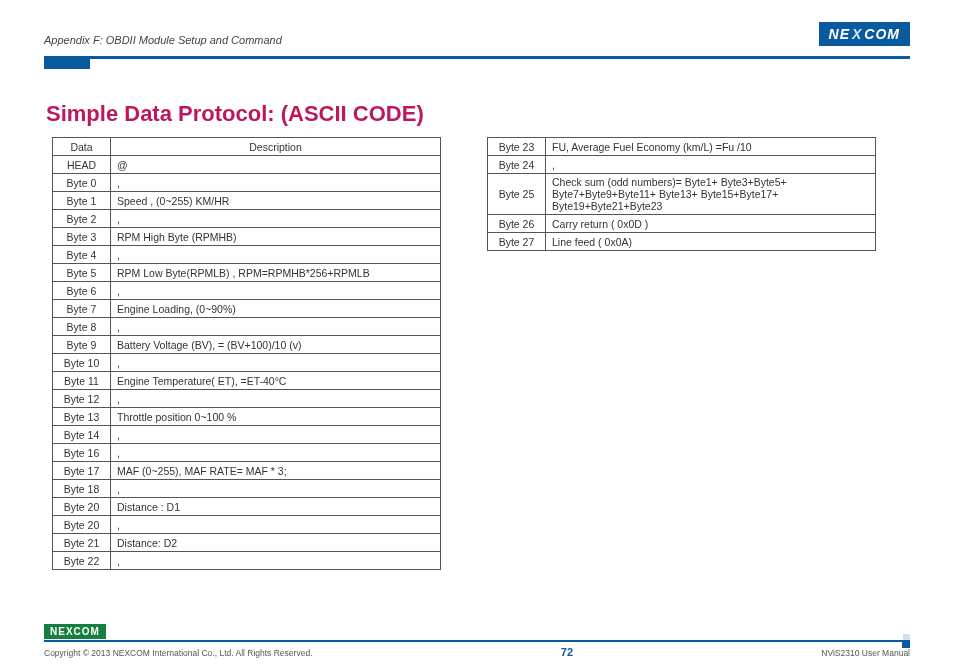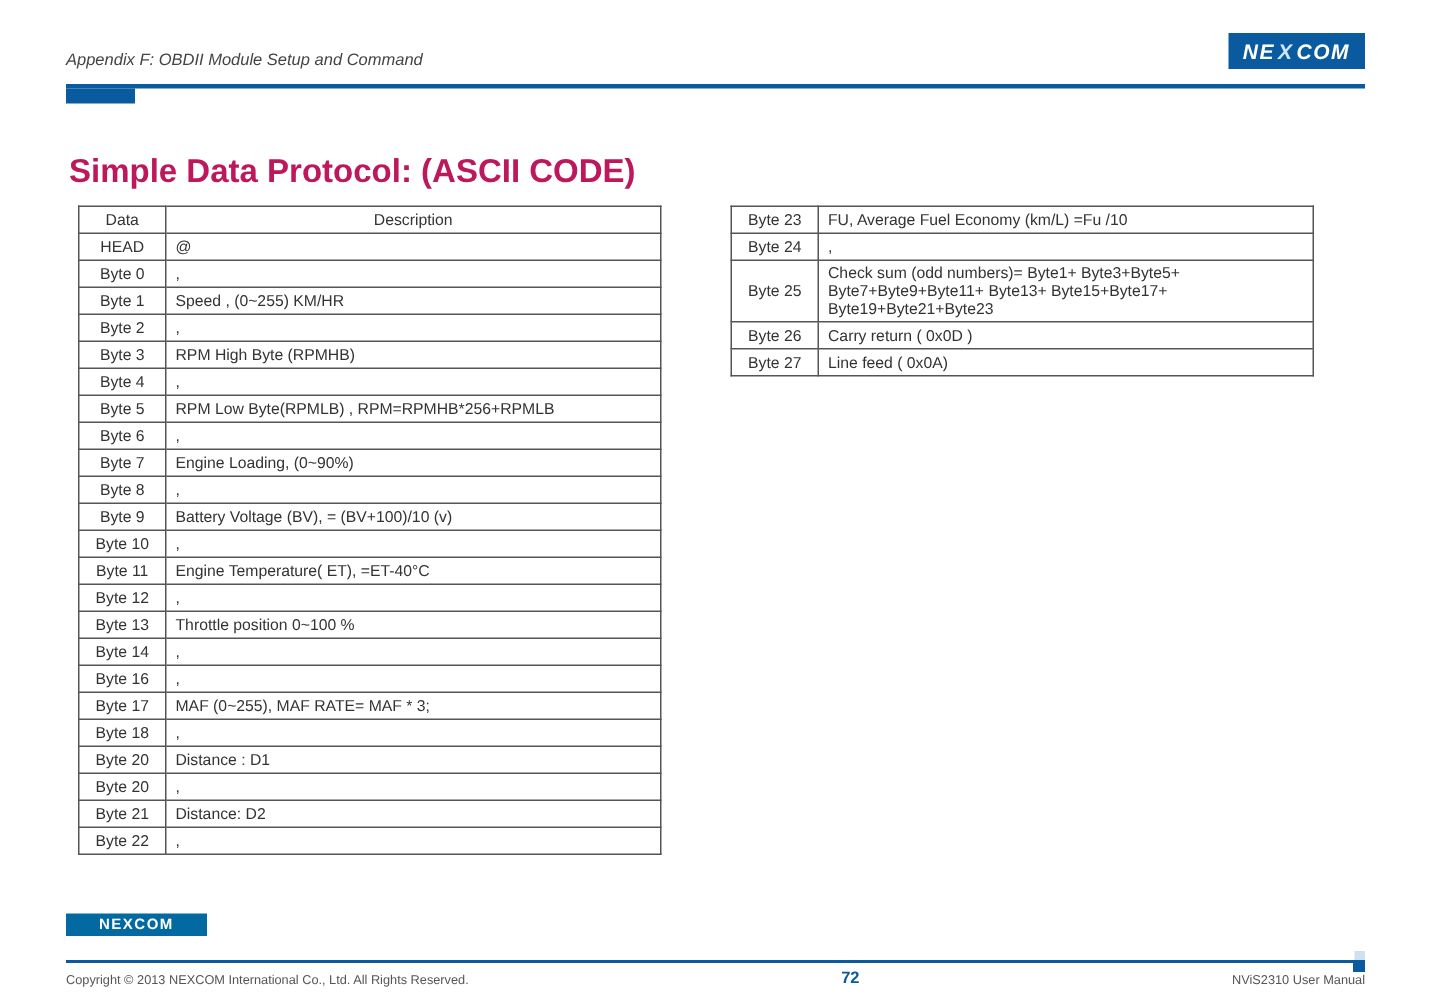--- a/index.html
+++ b/index.html
@@ -55,21 +55,21 @@
   .footer {
     position: absolute;
     left: 44px; right: 44px; bottom: 14px;
   }
   .footer-line {
     height: 2px; background: #0a5aa0; margin-bottom: 4px; position: relative;
   }
   .footer-line .sq { position: absolute; right: 0; top: 0; width: 8px; height: 8px; background: #0a5aa0; }
   .footer-line .sq2 { position: absolute; right: 0; top: -6px; width: 7px; height: 7px; background: #cfe0ee; }
   .footer-row { display: flex; justify-content: space-between; align-items: flex-end; font-size: 8.5px; color: #555; }
-  .footer-logo { background: #0369a1; color: #fff; font-weight: bold; font-size: 10px; letter-spacing: 1px; padding: 2px 22px; margin-bottom: 16px; display:inline-block; }
+  .footer-logo { background: #15803d; color: #fff; font-weight: bold; font-size: 10px; letter-spacing: 1px; padding: 2px 6px; margin-bottom: 1px; display:inline-block; }
   .page-num { font-weight: bold; color: #0a5aa0; font-size: 11px; }
 </style>
 </head>
 <body>
 
 <div class="header">
   <div class="appendix">Appendix F: OBDII Module Setup and Command</div>
   <div class="logo">
     <span>NE</span>
       <span class="x">X</span>

